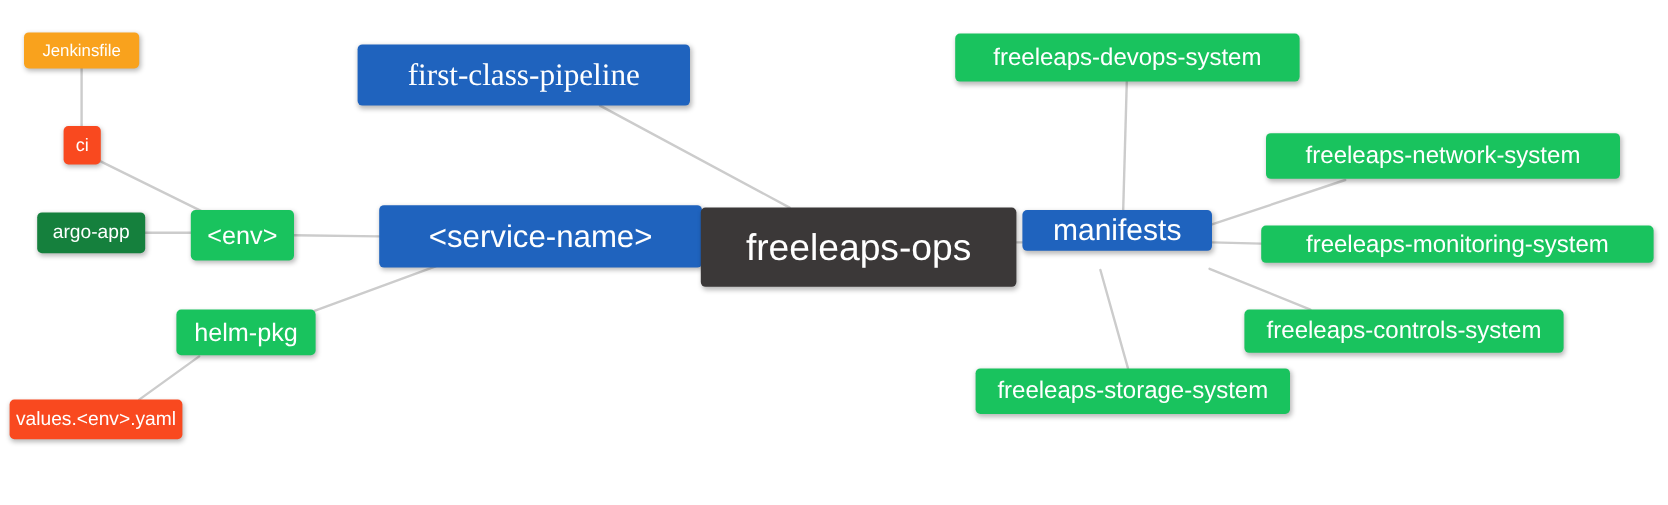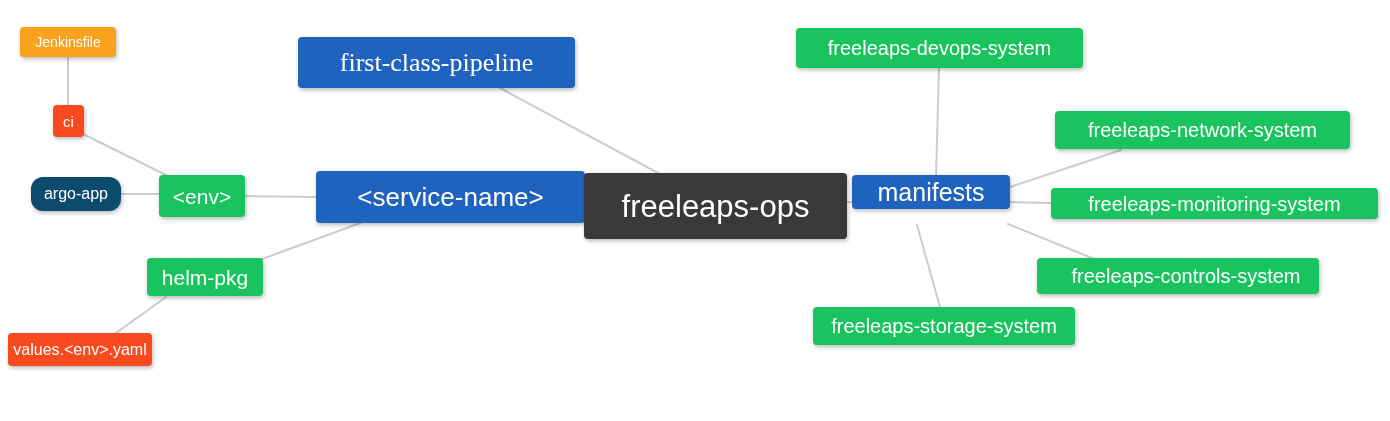--- a/index.html
+++ b/index.html
@@ -45,27 +45,27 @@
     <line x1="847" y1="202" x2="852" y2="202"></line>
     <line x1="936" y1="175" x2="939" y2="68"></line>
     <line x1="1010" y1="187" x2="1121" y2="150"></line>
     <line x1="1010" y1="202" x2="1051" y2="203"></line>
     <line x1="1008" y1="224" x2="1092" y2="258"></line>
     <line x1="917" y1="225" x2="940" y2="307"></line>
   </svg>
 
   <div class="node n-jenkinsfile" style="background: rgb(249, 162, 29);">Jenkinsfile</div>
   <div class="node n-ci" style="background: rgb(249, 73, 31);">ci</div>
-  <div class="node n-argo-app" style="background: #0c4a6e; border-radius: 12px;">argo-app</div>
+  <div class="node n-argo-app" style="background: #15803d;">argo-app</div>
   <div class="node n-env" style="background: rgb(25, 195, 94);">&lt;env&gt;</div>
   <div class="node n-helm-pkg" style="background: rgb(25, 195, 94);">helm-pkg</div>
   <div class="node n-values" style="background: rgb(249, 73, 31);">values.&lt;env&gt;.yaml</div>
   <div class="node n-fcp" style="background: rgb(31, 99, 190);">first-class-pipeline</div>
   <div class="node n-service" style="background: rgb(31, 99, 190);">&lt;service-name&gt;</div>
   <div class="node n-ops" style="background: rgb(59, 56, 56);">freeleaps-ops</div>
   <div class="node n-manifests" style="background: rgb(31, 99, 190);">manifests</div>
   <div class="node n-devops" style="background: rgb(25, 195, 94);">freeleaps-devops-system</div>
   <div class="node n-network" style="background: rgb(25, 195, 94);">freeleaps-network-system</div>
   <div class="node n-monitoring" style="background: rgb(25, 195, 94);">freeleaps-monitoring-system</div>
-  <div class="node n-controls" style="background: rgb(25, 195, 94); padding-left: 16px;">freeleaps-controls-system</div>
+  <div class="node n-controls" style="background: rgb(25, 195, 94);">freeleaps-controls-system</div>
   <div class="node n-storage" style="background: rgb(25, 195, 94);">freeleaps-storage-system</div>
 
 </div>
 
 </body></html>

